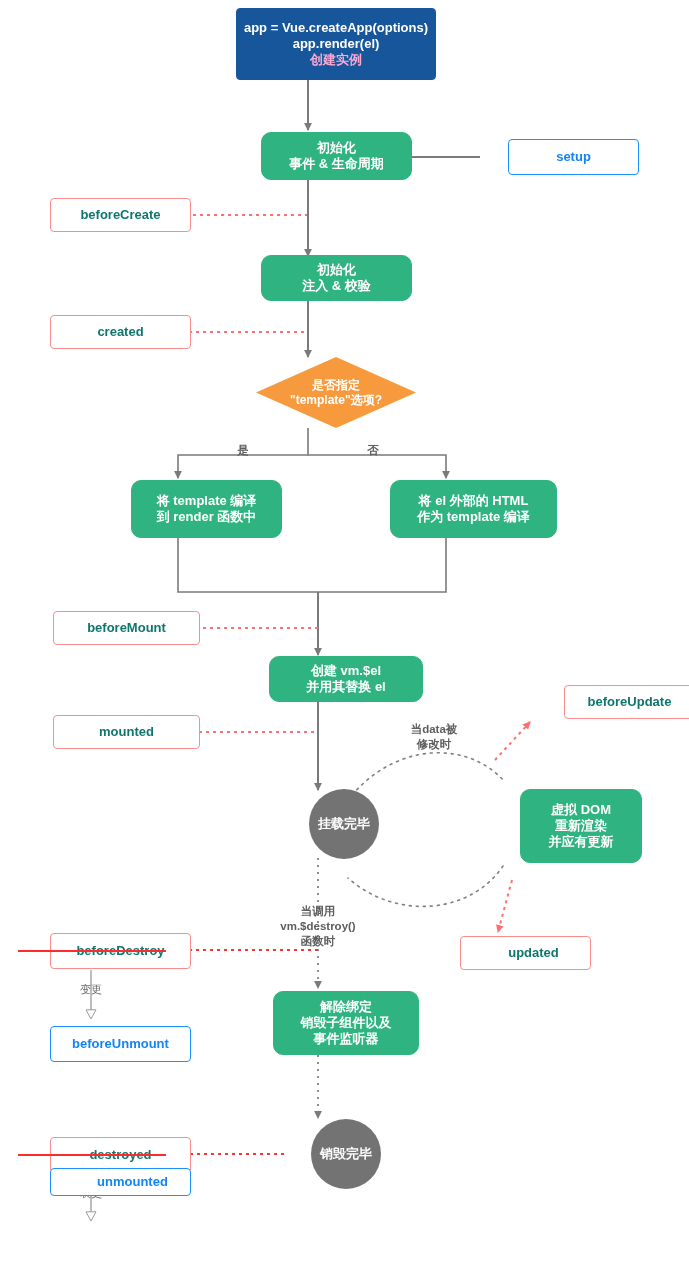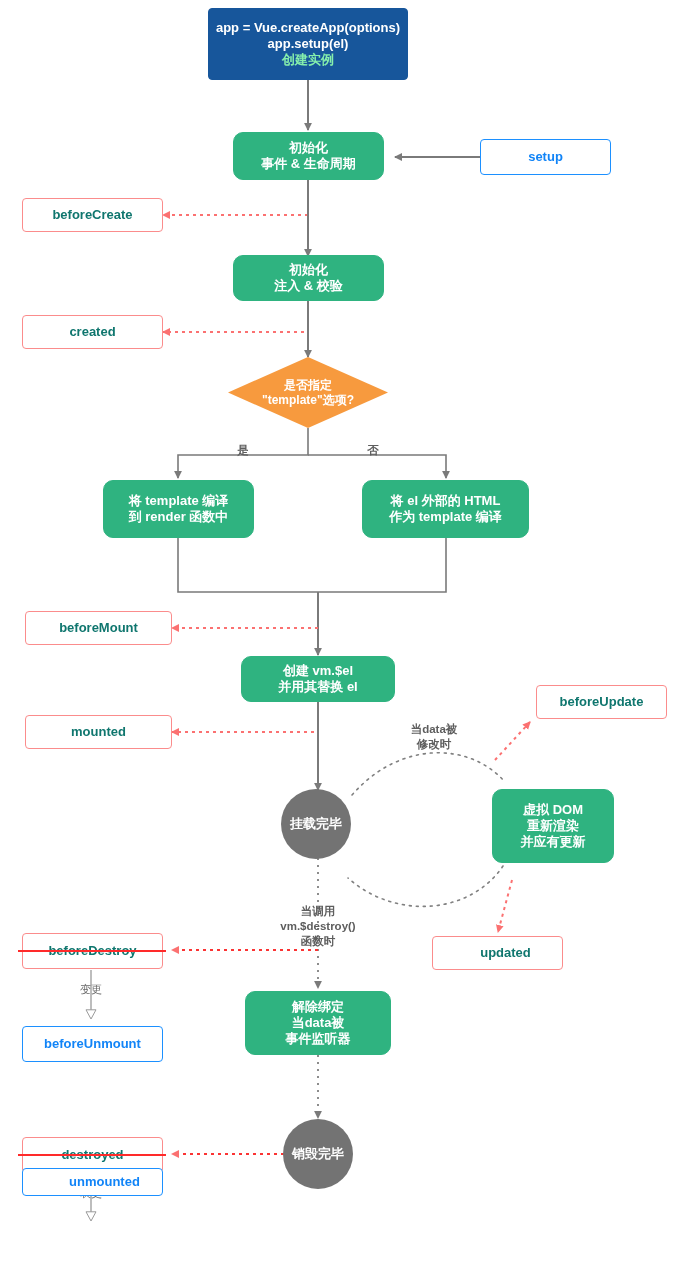--- a/index.html
+++ b/index.html
@@ -26,30 +26,31 @@
   }
   .node {
     position: absolute;
     display: flex;
     align-items: center;
     justify-content: center;
     text-align: center;
     font-weight: bold;
     line-height: 1.25;
     white-space: pre-line;
+    margin-left: 28px;
   }
   
   .n-blue-solid {
     background: #17569b;
     color: #ffffff;
     border: 1px solid #17569b;
     border-radius: 4px;
     font-size: 13px;
   }
-  .n-blue-solid .accent { color: #86efac; display: block; }
+  .n-blue-solid .accent { color: #f9a8d4; display: block; }
   .n-green {
     background: #2fb380;
     color: #ffffff;
     border: 1px solid #2fb380;
     border-radius: 10px;
     font-size: 13px;
   }
   .n-orange {
     background: #f79a3e;
     color: #ffffff;
@@ -155,21 +156,21 @@
 
     <path d="M284,1154 L172,1154" stroke="#fb3333" stroke-width="2" fill="none" stroke-dasharray="3 4" marker-end="url(#arrow-red)"></path>
 
     <path d="M91,970 L91,1018" stroke="#9a9a9a" stroke-width="1.3" fill="none" marker-end="url(#arrow-hollow)"></path>
 
     <path d="M91,1174 L91,1220" stroke="#9a9a9a" stroke-width="1.3" fill="none" marker-end="url(#arrow-hollow)"></path>
   </svg>
 
   <div class="node n-blue-solid" style="left:208px; top:8px; width:200px; height:72px; flex-direction:column;">
     <span>app = Vue.createApp(options)</span>
-    <span>app.setup(el)</span>
+    <span>app.render(el)</span>
     <span class="accent">创建实例</span>
   </div>
 
   <div class="node n-green" style="left:233px; top:132px; width:151px; height:48px;">初始化
 事件 &amp; 生命周期</div>
 
   <div class="node n-blue-outline" style="left:480px; top:139px; width:131px; height:36px;">setup</div>
 
   <div class="node n-hook" style="left:22px; top:198px; width:141px; height:34px;">beforeCreate</div>
 
@@ -216,21 +217,21 @@
 函数时</div>
 
   <div class="node n-hook" style="left:22px; top:933px; width:141px; height:36px;">beforeDestroy</div>
   <div class="strike" style="left:18px; top:950px; width:148px;"></div>
 
   <div class="edge-label small" style="left:66px; top:982px; width:50px;">变更</div>
 
   <div class="node n-blue-outline" style="left:22px; top:1026px; width:141px; height:36px;">beforeUnmount</div>
 
   <div class="node n-green" style="left:245px; top:991px; width:146px; height:64px;">解除绑定
-当data被
+销毁子组件以及
 事件监听器</div>
 
   <div class="node n-circle" style="left:283px; top:1119px; width:70px; height:70px;">销毁完毕</div>
 
   <div class="node n-hook" style="left:22px; top:1137px; width:141px; height:36px;">destroyed</div>
   <div class="strike" style="left:18px; top:1154px; width:148px;"></div>
 
   <div class="edge-label small" style="left:66px; top:1186px; width:50px;">表更</div>
 
   <div class="node n-blue-outline" style="left:22px; top:1168px; width:141px; height:28px;padding-left:24px;">unmounted</div>

